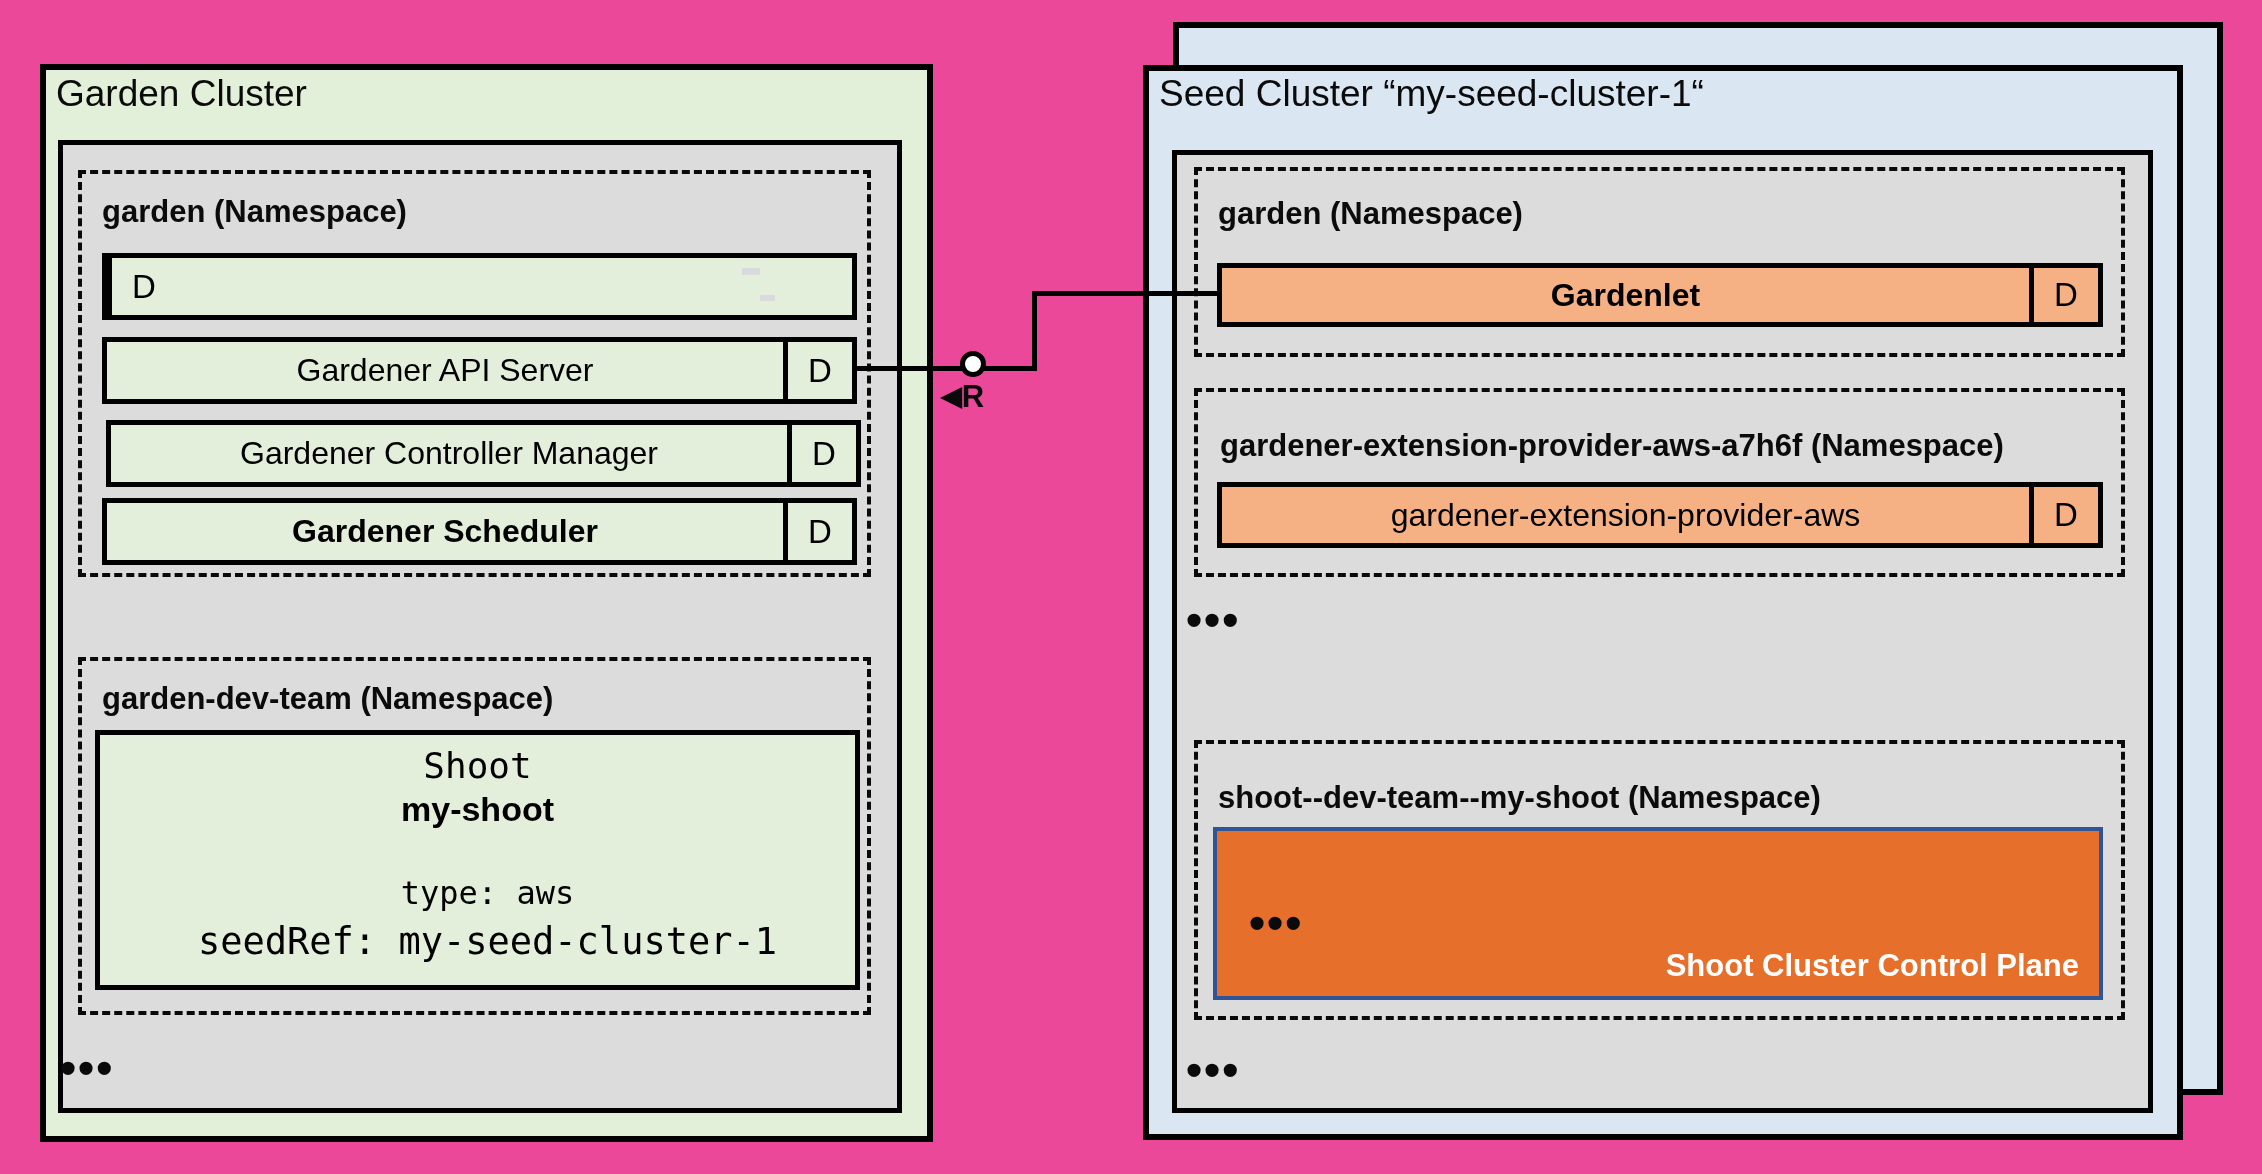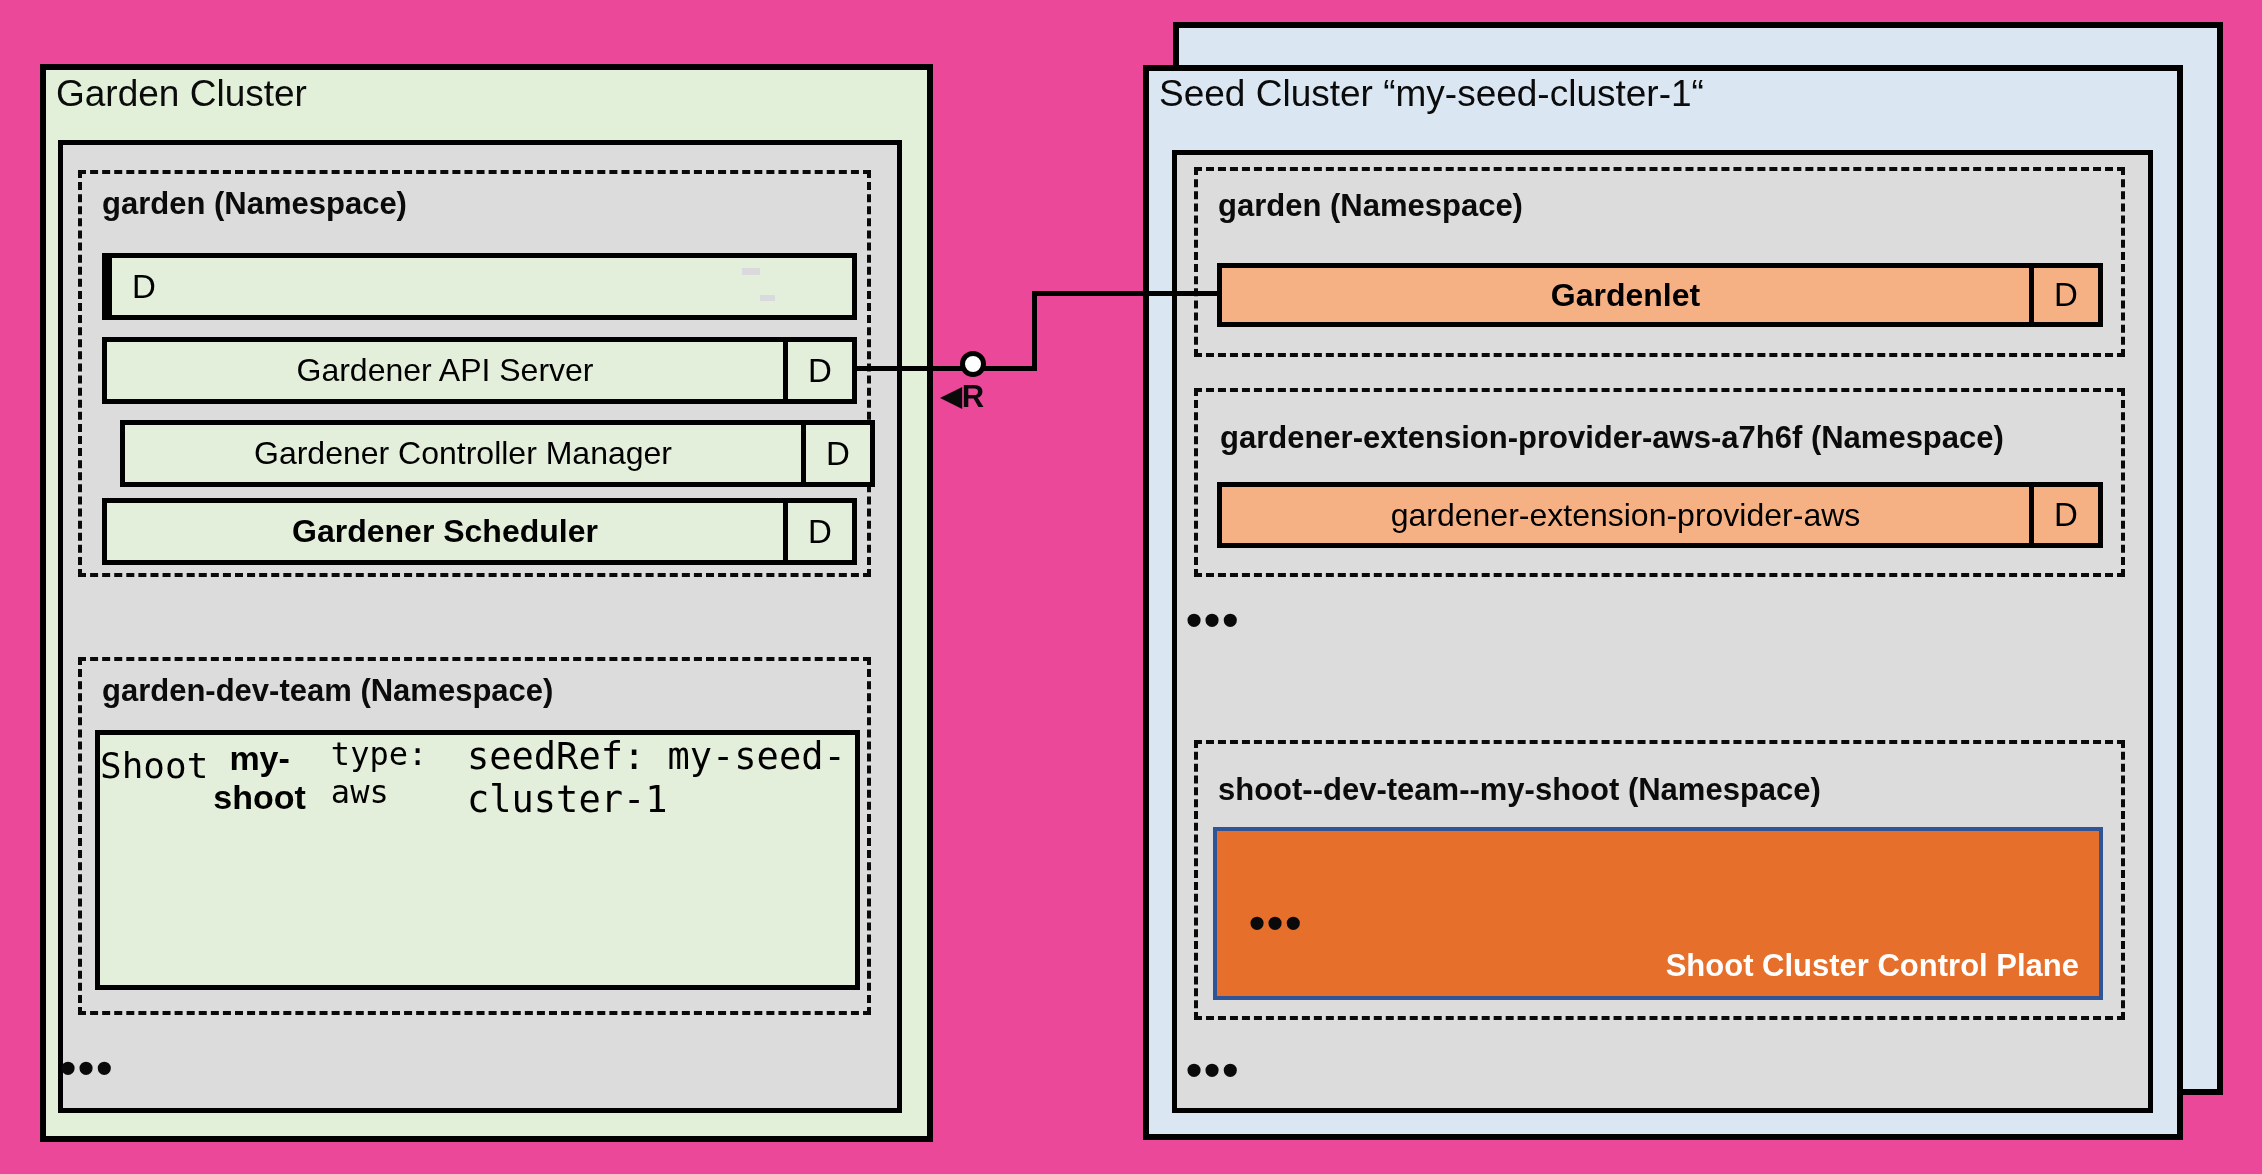--- a/index.html
+++ b/index.html
@@ -7,27 +7,27 @@
     position:relative;width:2262px;height:1174px;background:#ec4899;overflow:hidden;
     font-family:"Liberation Sans",sans-serif;color:#000;
   }
   .abs{position:absolute;box-sizing:border-box;}
   .panel{border:6px solid #000;}
   .garden-panel{background:var(--garden_fill);}
   .seed-panel{background:var(--seed_fill);}
   .graybox{background:var(--inner_gray);border:5px solid #000;}
   .ns{border:4px dashed #0a0a0a;}
   .cluster-title{font-size:37px;line-height:1.1;color:#0b0b0b;white-space:nowrap;}
-  .ns-label{font-size:31px;font-weight:bold;white-space:nowrap;color:#0b0b0b;}
+  .ns-label{font-size:31px;font-weight:bold;white-space:nowrap;color:#0b0b0b;margin-top:8px;}
   .row{display:flex;align-items:stretch;border:5px solid #000;background:var(--row_green);}
   .row.orange{background:var(--accent_orange);}
   .row .lbl{flex:1;display:flex;align-items:center;justify-content:center;font-size:32px;}
   .row .lbl.bold{font-weight:bold;}
   .row .badge{width:64px;border-left:5px solid #000;display:flex;align-items:center;justify-content:center;font-size:33px;}
-  .shoot-card{background:var(--row_green);border:5px solid #000;display:flex;flex-direction:row;}
+  .shoot-card{background:var(--row_green);border:5px solid #000;display:flex;flex-direction:column;align-items:center;}
   .mono{font-family:"DejaVu Sans Mono",monospace;}
   .ellipsis{font-size:46px;font-weight:900;letter-spacing:2px;line-height:20px;color:#0a0a0a;}
   .line{background:#000;}
   .iface-circle{width:26px;height:26px;border:5px solid #000;border-radius:50%;background:#fff;}
   .cp-box{background:var(--control_plane_orange);border:4px solid var(--control_plane_border);}
   .cp-label{color:#fff;font-weight:bold;font-size:31px;white-space:nowrap;}
   .watch{display:flex;align-items:center;font-weight:bold;color:#0a0a0a;}
   .watch .tri{font-size:27px;line-height:1;}
   .watch .r{font-size:31px;line-height:1;}
   .artifact{background:#d9d9de;}
@@ -45,21 +45,21 @@
   <div class="abs ns" style="left:78px;top:170px;width:793px;height:407px;"></div>
   <div class="abs ns-label" style="left:102px;top:186px;">garden (Namespace)</div>
 
   <div class="abs row" style="left:102px;top:253px;width:755px;height:67px;">
     <div class="badge">D</div>
   </div>
   <div class="abs row" style="left:102px;top:337px;width:755px;height:67px;">
     <div class="lbl">Gardener API Server</div>
     <div class="badge">D</div>
   </div>
-  <div class="abs row" style="left:120px;top:420px;width:755px;height:67px;">
+  <div class="abs row" style="left:106px;top:420px;width:755px;height:67px;">
     <div class="lbl">Gardener Controller Manager</div>
     <div class="badge">D</div>
   </div>
   <div class="abs row" style="left:102px;top:498px;width:755px;height:67px;">
     <div class="lbl bold">Gardener Scheduler</div>
     <div class="badge">D</div>
   </div>
 
   <div class="abs artifact" style="left:742px;top:268px;width:18px;height:7px;"></div>
   <div class="abs artifact" style="left:760px;top:295px;width:15px;height:6px;"></div>

